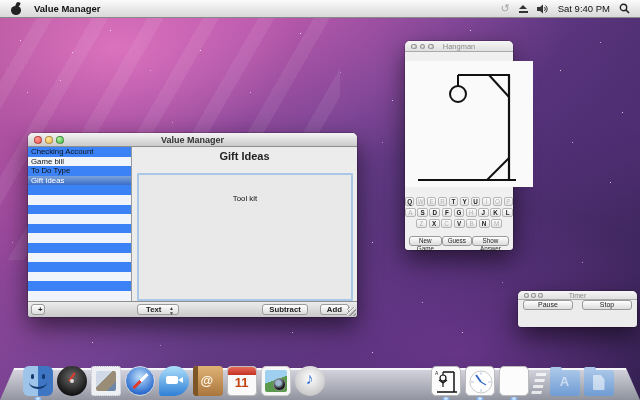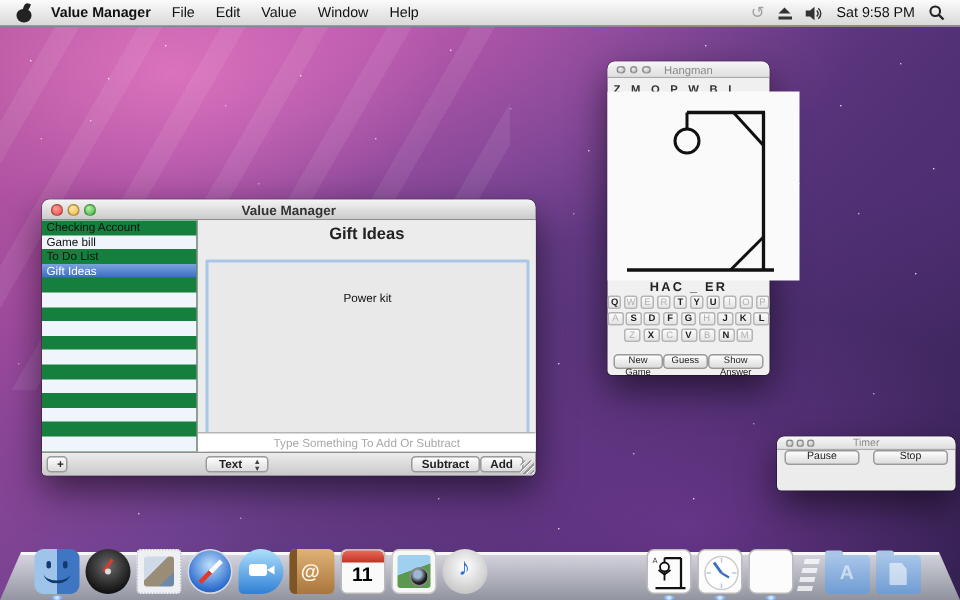--- a/index.html
+++ b/index.html
@@ -64,21 +64,21 @@
   .tl-red { background:radial-gradient(circle at 35% 30%, #ff9d96, #f5504a); }
   .tl-yellow { background:radial-gradient(circle at 35% 30%, #ffe9a0, #f6b844); }
   .tl-green { background:radial-gradient(circle at 35% 30%, #b6f2a6, #3fb93f); }
   .tl-gray { background:radial-gradient(circle at 35% 30%, #f4f4f4, #b8b8b8); }
 
   
   #vm { left:28px; top:133px; width:329px; height:184px; }
   #vm .titlebar { height:14px; font-size:9px; font-weight:bold; }
   #vm .tl { top:3px; gap:3.5px; } #vm .tl i { width:7.5px; height:7.5px; }
   .vm-body { position:absolute; top:14px; bottom:16px; left:0; right:0; display:flex; background:#fff; }
-  .vm-sidebar { width:104px; border-right:1px solid #9a9a9a; background:#15803d; overflow:hidden; }
+  .vm-sidebar { width:104px; border-right:1px solid #9a9a9a; background:#3b82f6; overflow:hidden; }
   .sb-row { height:9.6px; font-size:7.8px; line-height:9.6px; padding-left:3px; color:#111;
     white-space:nowrap; overflow:hidden; }
   .sb-row.alt { background:#f0f4fb; }
   .sb-row.sel { background:linear-gradient(#7ba4dd, #3a6cc4); color:#fff; }
   .vm-main { flex:1; position:relative; background:#ececec; }
   .vm-content-title { text-align:center; font-size:11px; font-weight:bold; color:#222; padding-top:3px; }
   .vm-list { position:absolute; left:5px; right:4px; top:26px; height:128px;
     background:#e9e9e9; border:2px solid #a9c7e7; border-radius:1px; overflow:hidden; }
   .vm-list-row { height:9.5px; font-size:7.8px; line-height:9.5px; text-align:center; color:#111; }
   .vm-input { position:absolute; left:0; right:0; bottom:0; height:13px; width:100%;
@@ -87,21 +87,21 @@
   .vm-input::placeholder { color:#a8a8a8; }
   .vm-bottombar { position:absolute; left:0; right:0; bottom:0; height:16px;
     background:linear-gradient(#ececec, #c9c9c9); border-top:1px solid #8e8e8e;
     border-radius:0 0 3px 3px; display:flex; align-items:center; }
   .aqua-btn { background:linear-gradient(#fefefe, #dcdcdc); border:1px solid #9a9a9a; border-radius:3px;
     font-size:7.8px; font-weight:bold; color:#222; height:11px; line-height:9px; padding:0 6px;
     font-family:"Liberation Sans", sans-serif; box-shadow:0 .5px 1px rgba(255,255,255,.8) inset; }
   .vm-plus { margin-left:3px; width:14px; font-weight:bold; }
   .vm-popup { margin-left:92px; width:42px; position:relative; text-align:left; padding-left:8px; }
   .vm-popup .steppers { position:absolute; right:4px; top:1px; font-size:5px; line-height:4.5px; color:#444; }
-  .vm-subtract { margin-left:auto; } .vm-add { margin:0 8px 0 0; }
+  .vm-subtract { margin-left:auto; } .vm-add { margin:0 8px 0 12px; }
   .resize-grip { position:absolute; right:1px; bottom:1px; width:9px; height:9px;
     background:repeating-linear-gradient(135deg, transparent 0 1.5px, #9a9a9a 1.5px 2.5px, #fff 2.5px 3px); }
 
   
   #hangman { left:405px; top:41px; width:108px; height:209px; background:#f0f0f0; }
   #hangman .titlebar { height:11px; font-size:7.5px; }
   #hangman .tl { top:2.5px; gap:3px; } #hangman .tl i { width:5.5px; height:5.5px; }
   .hm-wrong { font-size:7.5px; font-weight:bold; letter-spacing:2.5px; color:#333; padding:3px 0 0 4px; }
   .hm-draw { position:absolute; left:0; top:20px; width:128px; height:126px; background:#fafafa; }
   .hm-word { position:absolute; top:145px; left:0; right:0; text-align:center;
@@ -159,21 +159,21 @@
   .icon-ichat::before { content:""; position:absolute; left:19px; top:11px; border-top:3px solid transparent;
     border-bottom:3px solid transparent; border-right:5px solid #fff; }
   .icon-address-book { border-radius:4px; background:linear-gradient(#e0b274, #a9763d); }
   .icon-address-book::before { content:""; position:absolute; left:0; top:0; bottom:0; width:5px;
     background:#7d5527; border-radius:4px 0 0 4px; }
   .icon-address-book .glyph { position:absolute; left:8px; top:7px; color:#fff7e8; font-size:13px; font-weight:bold; }
   .icon-ical { border-radius:4px; background:#fafafa; border:.5px solid #bbb; }
   .icon-ical::before { content:""; position:absolute; left:0; top:0; right:0; height:8px;
     background:linear-gradient(#e86a5a, #c23325); border-radius:4px 4px 0 0; }
   .icon-ical .glyph { position:absolute; left:0; right:0; top:8px; text-align:center; font-size:13px;
-    font-weight:bold; color:#000000; }
+    font-weight:bold; color:#c2410c; }
   .icon-iphoto { border-radius:5px; background:#f7f7f7; border:.5px solid #ccc; }
   .icon-iphoto::before { content:""; position:absolute; inset:3px; border-radius:2px;
     background:linear-gradient(160deg, #9fd0ef 0 45%, #5b9a4e 46%); }
   .icon-iphoto::after { content:""; position:absolute; right:4px; bottom:4px; width:11px; height:11px;
     border-radius:50%; background:radial-gradient(circle at 40% 35%, #9fb8cf 0 25%, #1a1a1a 60%); border:1.5px solid #888; }
   .icon-itunes { border-radius:50%; background:radial-gradient(circle at 50% 40%, #ffffff, #c4c4c4 80%); }
   .icon-itunes .glyph { position:absolute; left:0; right:0; top:4px; text-align:center;
     font-size:16px; color:#2f6fd0; font-weight:bold; }
   .icon-app-white { border-radius:5px; background:#fcfcfc; border:.5px solid #bbb; }
   .icon-folder { border-radius:3px; background:linear-gradient(#a9c6e8, #6f9cd4); margin-top:4px; height:26px !important; }
@@ -191,62 +191,53 @@
 <body>
 
 <div class="desktop">
   <div class="streak"></div>
   <div class="stars"></div>
 </div>
 
 <div class="menubar">
   <span class="apple-logo"></span>
   <span class="menu-app">Value Manager</span>
-  <span id="menus" style="display:flex;">
-      <span class="menu-item">File</span>
-      <span class="menu-item">Edit</span>
-      <span class="menu-item">Value</span>
-      <span class="menu-item">Window</span>
-      <span class="menu-item">Help</span>
-    </span>
   <span class="menubar-right">
     <span class="mi-dim">↺</span>
     <span class="eject-icon"></span>
     <svg class="mb-svg" width="12" height="10" viewBox="0 0 12 10">
         <polygon points="0,3 3,3 6,0.5 6,9.5 3,7 0,7" fill="#333"></polygon>
         <path d="M7.5 3 A3 3 0 0 1 7.5 7 M8.5 1.5 A4.5 4.5 0 0 1 8.5 8.5" stroke="#333" stroke-width="1" fill="none"></path>
       </svg>
-    <span class="menubar-clock">Sat 9:58 PM</span>
+    <span class="menubar-clock">Sat 9:40 PM</span>
     <svg class="mb-svg" width="11" height="11" viewBox="0 0 11 11">
         <circle cx="4.5" cy="4.5" r="3.2" stroke="#222" stroke-width="1.4" fill="none"></circle>
         <line x1="7" y1="7" x2="10" y2="10" stroke="#222" stroke-width="1.6"></line>
       </svg>
   </span>
 </div>
 
 <div class="window" id="hangman">
   <div class="titlebar inactive">
     <span class="tl">
         <i class="tl-gray"></i>
         <i class="tl-gray"></i>
         <i class="tl-gray"></i>
       </span>
     <span>Hangman</span>
   </div>
-  <div class="hm-wrong">Z M O P W B I</div>
   <svg class="hm-draw" viewBox="0 0 128 126">
     <line x1="13" y1="119" x2="111" y2="119" stroke="#111" stroke-width="2.2"></line>
     <line x1="104" y1="14" x2="104" y2="119" stroke="#111" stroke-width="2.2"></line>
     <line x1="53" y1="14" x2="105" y2="14" stroke="#111" stroke-width="2.2"></line>
     <line x1="84" y1="14" x2="104" y2="36" stroke="#111" stroke-width="2"></line>
     <line x1="82" y1="119" x2="104" y2="97" stroke="#111" stroke-width="2"></line>
     <line x1="53" y1="14" x2="53" y2="25" stroke="#111" stroke-width="2"></line>
     <circle cx="53" cy="33" r="8" stroke="#111" stroke-width="2" fill="none"></circle>
   </svg>
-  <div class="hm-word">HAC _ ER</div>
   <div class="hm-keys" id="hm-keys">
       <div class="hm-krow">
         <span class="hm-key">Q</span>
         <span class="hm-key off">W</span>
         <span class="hm-key off">E</span>
         <span class="hm-key off">R</span>
         <span class="hm-key">T</span>
         <span class="hm-key">Y</span>
         <span class="hm-key">U</span>
         <span class="hm-key off">I</span>
@@ -287,50 +278,49 @@
         <i class="tl-red"></i>
         <i class="tl-yellow"></i>
         <i class="tl-green"></i>
       </span>
     <span>Value Manager</span>
   </div>
   <div class="vm-body">
     <div class="vm-sidebar" id="vm-sidebar">
         <div class="sb-row">Checking Account</div>
         <div class="sb-row alt">Game bill</div>
-        <div class="sb-row">To Do List</div>
+        <div class="sb-row">To Do Type</div>
         <div class="sb-row alt sel">Gift Ideas</div>
         <div class="sb-row"></div>
         <div class="sb-row alt"></div>
         <div class="sb-row"></div>
         <div class="sb-row alt"></div>
         <div class="sb-row"></div>
         <div class="sb-row alt"></div>
         <div class="sb-row"></div>
         <div class="sb-row alt"></div>
         <div class="sb-row"></div>
         <div class="sb-row alt"></div>
         <div class="sb-row"></div>
         <div class="sb-row alt"></div>
       </div>
     <div class="vm-main">
       <div class="vm-content-title">Gift Ideas</div>
       <div class="vm-list" id="vm-list">
           <div class="vm-list-row"></div>
           <div class="vm-list-row"></div>
-          <div class="vm-list-row">Power kit</div>
+          <div class="vm-list-row">Tool kit</div>
           <div class="vm-list-row"></div>
           <div class="vm-list-row"></div>
           <div class="vm-list-row"></div>
           <div class="vm-list-row"></div>
           <div class="vm-list-row"></div>
           <div class="vm-list-row"></div>
           <div class="vm-list-row"></div>
         </div>
-      <input class="vm-input" placeholder="Type Something To Add Or Subtract" style="">
     </div>
   </div>
   <div class="vm-bottombar">
     <button class="aqua-btn vm-plus">+</button>
     <button class="aqua-btn vm-popup"><span>Text</span><span class="steppers">▲<br>▼</span></button>
     <button class="aqua-btn vm-subtract">Subtract</button>
     <button class="aqua-btn vm-add">Add</button>
     <span class="resize-grip"></span>
   </div>
 </div>

